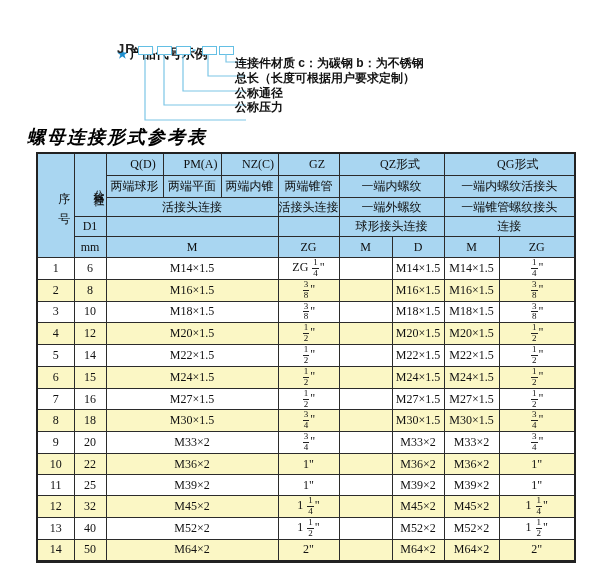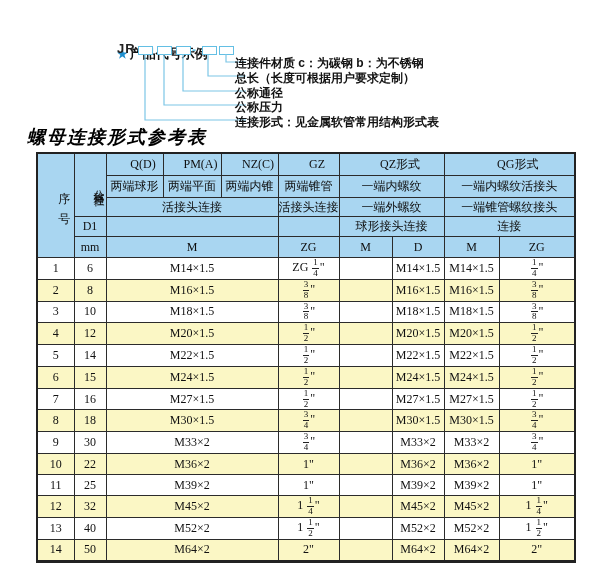--- a/index.html
+++ b/index.html
@@ -62,21 +62,20 @@
     <polyline points="208,54 208,76 246,76" fill="none" stroke="#7cc6e6" stroke-width="1.2"></polyline>
     <polyline points="183,54 183,91 246,91" fill="none" stroke="#7cc6e6" stroke-width="1.2"></polyline>
     <polyline points="164,54 164,105 246,105" fill="none" stroke="#7cc6e6" stroke-width="1.2"></polyline>
     <polyline points="145,54 145,120 246,120" fill="none" stroke="#7cc6e6" stroke-width="1.2"></polyline>
   </svg>
 
   <div class="diagram-label" style="top:55px">连接件材质  c：为碳钢  b：为不锈钢</div>
   <div class="diagram-label" style="top:70px">总长（长度可根据用户要求定制）</div>
   <div class="diagram-label" style="top:85px">公称通径</div>
   <div class="diagram-label" style="top:99px">公称压力</div>
-  <div class="diagram-label" style="top:114px">连接形式：见金属软管常用结构形式表</div>
 
   <div class="table-title">螺母连接形式参考表</div>
 
   <table class="ref">
     <colgroup>
       <col style="width:37px">
         <col style="width:32px">
       <col style="width:57px">
         <col style="width:58px">
         <col style="width:57px">
@@ -204,21 +203,21 @@
           <td>18</td>
           <td colspan="3">M30×1.5</td>
           <td><span class="frac"><span class="n">3</span><span class="d">4</span></span>"</td>
           <td></td>
           <td>M30×1.5</td>
           <td>M30×1.5</td>
           <td><span class="frac"><span class="n">3</span><span class="d">4</span></span>"</td>
         </tr>
         <tr>
           <td>9</td>
-          <td>30</td>
+          <td>20</td>
           <td colspan="3">M33×2</td>
           <td><span class="frac"><span class="n">3</span><span class="d">4</span></span>"</td>
           <td></td>
           <td>M33×2</td>
           <td>M33×2</td>
           <td><span class="frac"><span class="n">3</span><span class="d">4</span></span>"</td>
         </tr>
         <tr class="alt">
           <td>10</td>
           <td>22</td>

